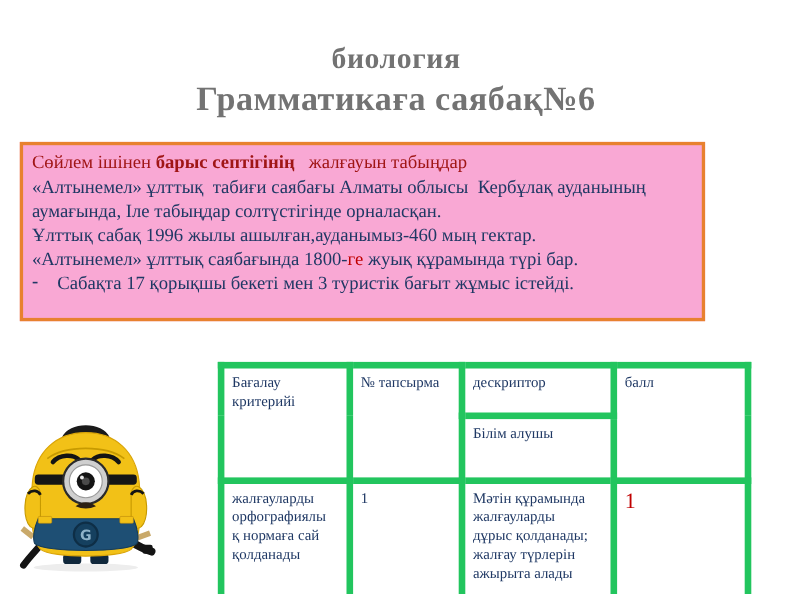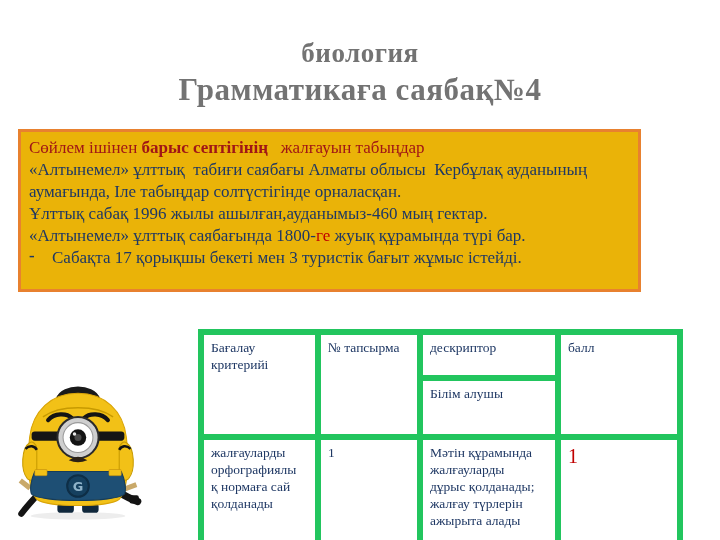--- a/index.html
+++ b/index.html
@@ -18,21 +18,21 @@
     font-weight:bold;
   }
   .title-line1{font-size:27px;line-height:34px;letter-spacing:.5px;}
   .title-line2{font-size:31px;line-height:40px;letter-spacing:.5px;}
   
   .textbox{
     position:absolute;left:18px;top:129px;
     width:623px;height:163px;
     box-sizing:border-box;
     border:3px solid #E8812F;
-    background:#eab308;
+    background:#f9a8d4;
     padding:5px 8px;
     font-size:17px;line-height:22px;
     color:#1F3864;
   }
   .textbox p{margin:0;white-space:pre-wrap;}
   .ln-red{color:#A01616;}
   .ln-red b{font-weight:bold;}
   .hl-red{color:#C00000;}
   .bullet-line{display:flex;}
   .bullet-dash{width:23px;flex:none;font-weight:bold;line-height:18px;}
@@ -66,21 +66,21 @@
     width:128px;height:136px;
   }
 </style>
 </head>
 <body>
 
 <div class="slide">
 
   <div class="title-block">
     <div class="title-line1">биология</div>
-    <div class="title-line2">Грамматикаға саябақ№4</div>
+    <div class="title-line2">Грамматикаға саябақ№6</div>
   </div>
 
   <div class="textbox">
     <p class="ln-red"><span>Сөйлем ішінен </span><b>барыс септігінің</b><span>   жалғауын табыңдар</span></p>
     <p>«Алтынемел» ұлттық  табиғи саябағы Алматы облысы  Кербұлақ ауданының
 аумағында, Іле табыңдар солтүстігінде орналасқан.</p>
     <p>Ұлттық сабақ 1996 жылы ашылған,ауданымыз-460 мың гектар.</p>
     <p><span>«Алтынемел» ұлттық саябағында 1800-</span><span class="hl-red">ге</span><span> жуық құрамында түрі бар.</span></p>
     <p class="bullet-line"><span class="bullet-dash">-</span><span>Сабақта 17 қорықшы бекеті мен 3 туристік бағыт жұмыс істейді.</span></p>
   </div>

